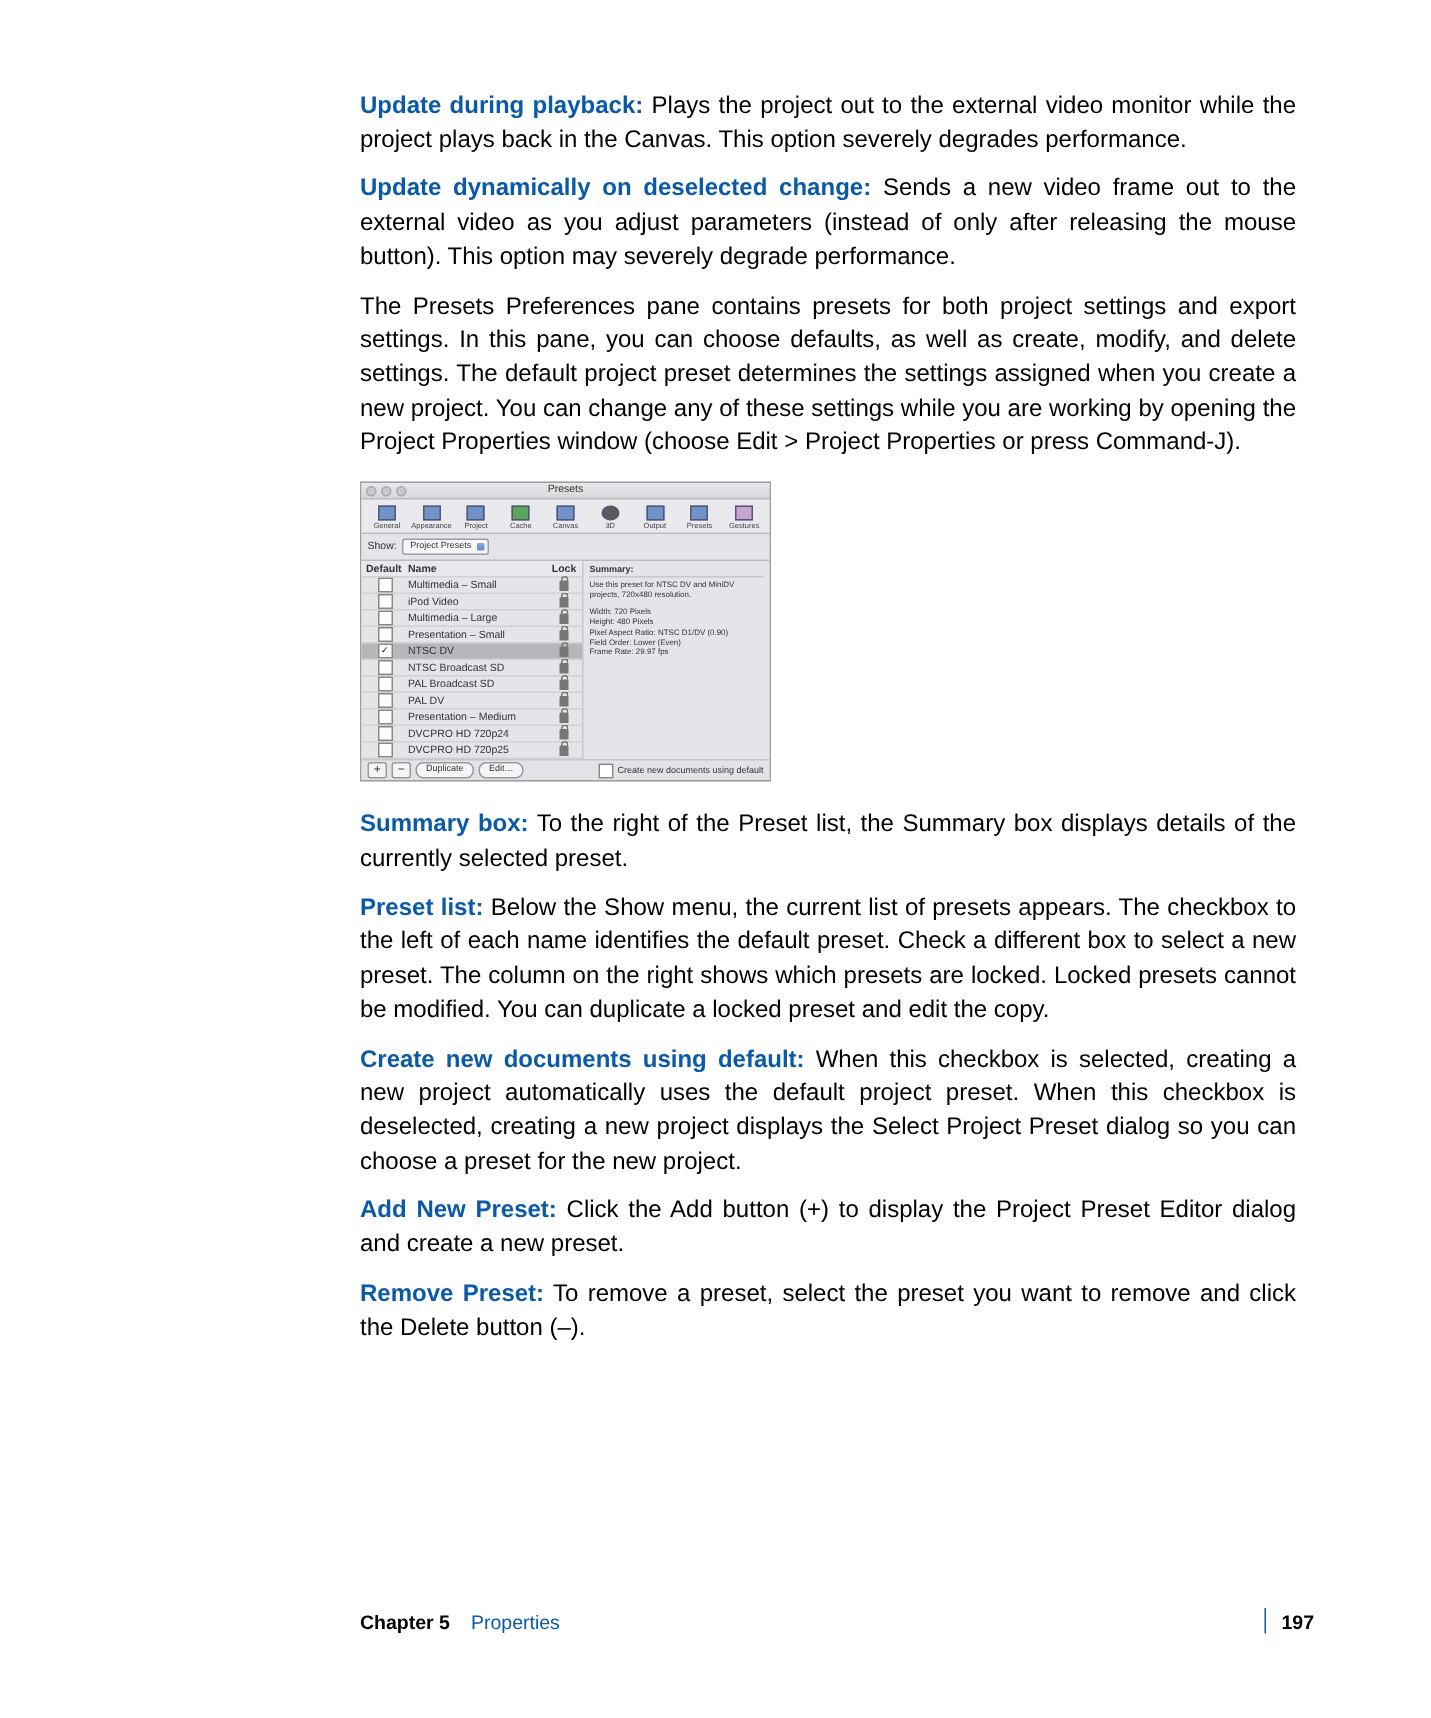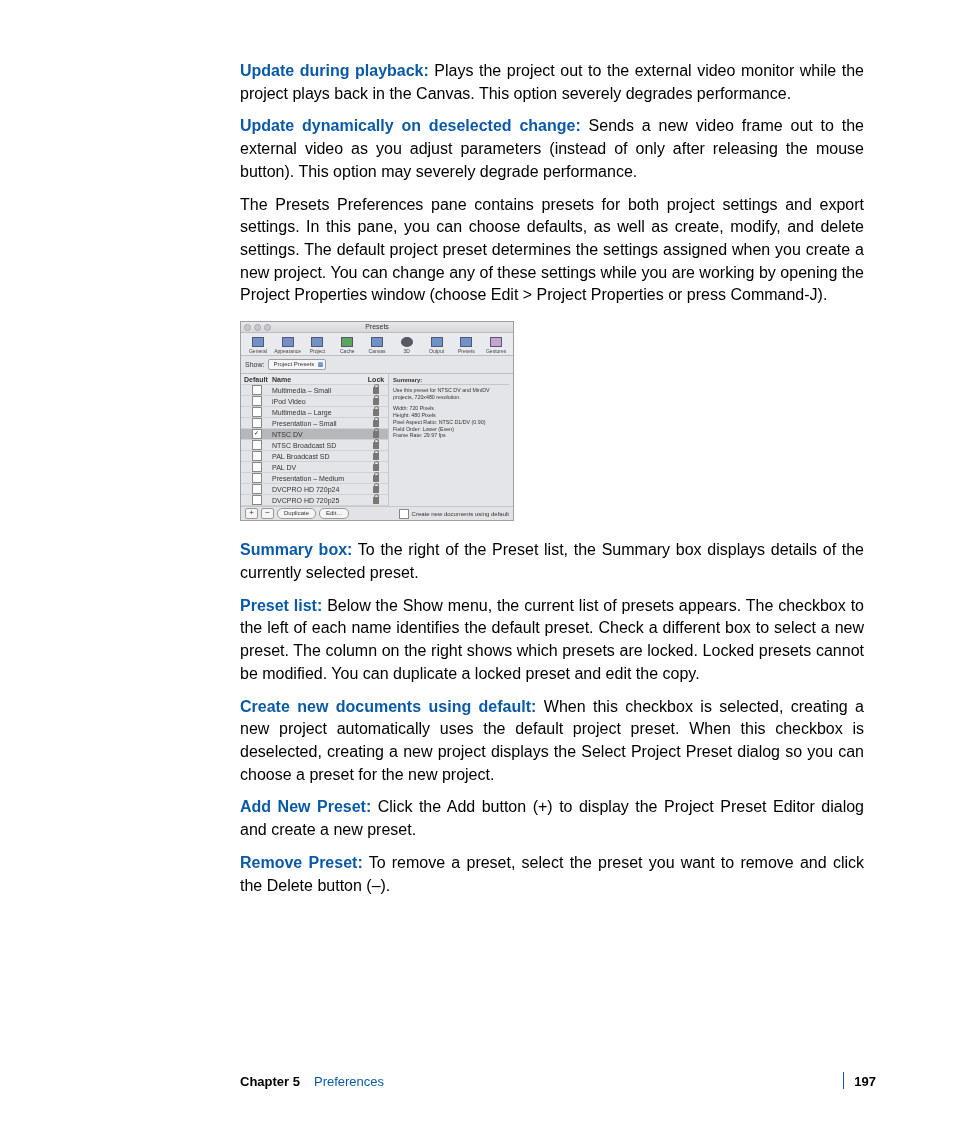--- a/index.html
+++ b/index.html
@@ -413,18 +413,18 @@
     </p>
 
     <p class="body">
       <span class="term">Remove Preset:</span><span>  To remove a preset, select the preset you want to remove and click the Delete button (–).</span>
     </p>
 
   </div>
 
   <div class="page-footer">
     <span class="chapter">Chapter 5</span>
-    <span class="chapname">Preferences</span>
+    <span class="chapname">Properties</span>
     <span class="spacer"></span>
     <span class="rule"></span>
     <span class="pgnum">197</span>
   </div>
 </div>
 
 </body></html>

